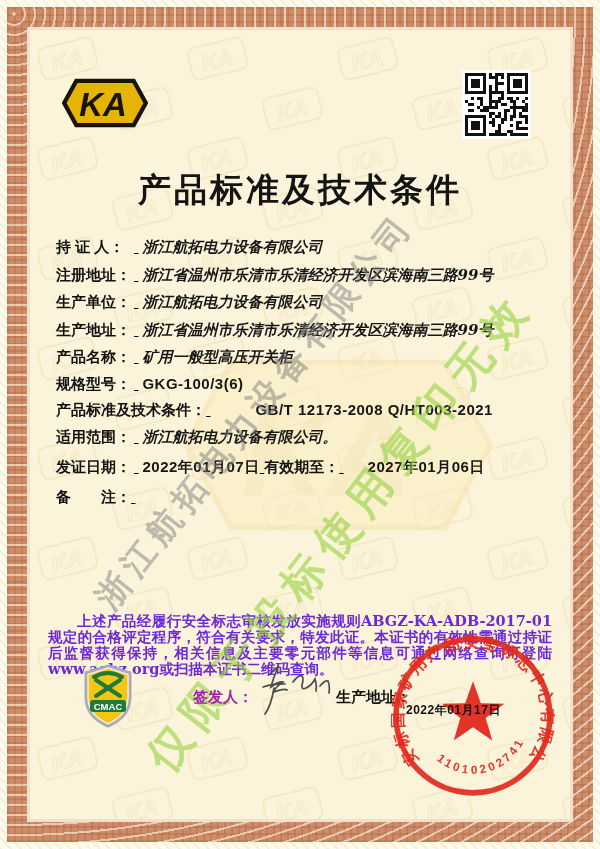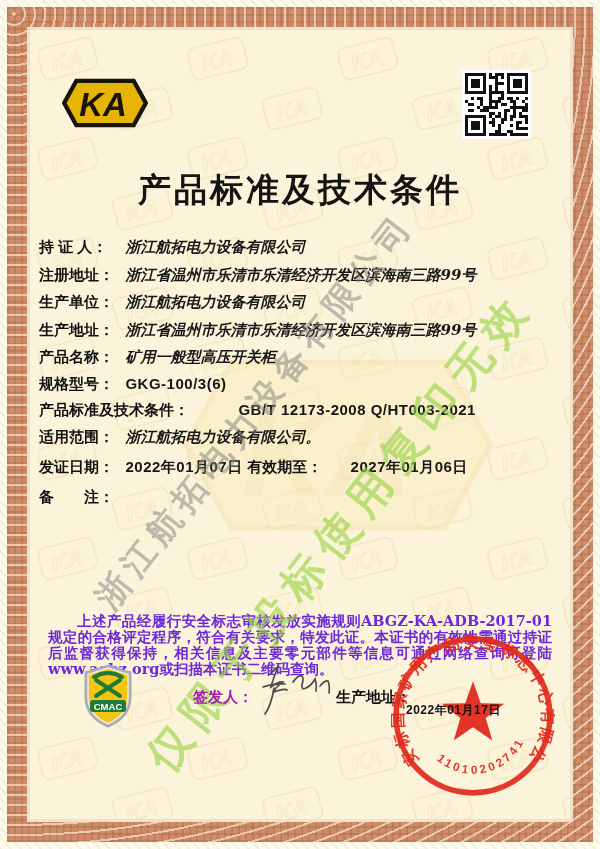--- a/index.html
+++ b/index.html
@@ -19,21 +19,21 @@
   .ka-logo{position:absolute;left:32px;top:45px;}
   .certno-line{position:absolute;left:0;top:68px;width:420px;text-align:center;white-space:nowrap;}
   .certno-line .lbl{font-weight:700;font-size:14px;color:#222;letter-spacing:1px;}
   .certno-line .num{font-family:"DejaVu Serif",serif;font-size:15px;color:#222;letter-spacing:1px;}
   .qr{position:absolute;left:432px;top:40px;background:#fff;padding:3px;}
 
   .title{position:absolute;left:0;top:138px;width:100%;text-align:center;
     font-family:"DejaVu Serif",serif;font-weight:700;font-size:33px;color:#141414;letter-spacing:3px;}
 
   
-  .row{position:absolute;left:9px;white-space:nowrap;}
+  .row{position:absolute;left:26px;white-space:nowrap;text-decoration:underline;}
   .row .lbl{display:inline-block;font-weight:700;font-size:15px;color:#111;vertical-align:top;}
   .row .val{display:inline-block;font-size:15px;color:#161616;vertical-align:top;}
   .v-kai{font-family:"DejaVu Serif",serif;font-weight:600;font-style:italic;}
   .v-bold{font-weight:700;letter-spacing:.5px;}
   .lblw{width:78px;}
   .vx{margin-left:4px;}
 
   .paragraph{position:absolute;left:18px;top:543px;width:504px;
     font-family:"DejaVu Serif",serif;font-weight:700;font-size:14.5px;line-height:16px;
     color:#6d28d9;text-align:justify;text-indent:2em;margin-top:40px;}

